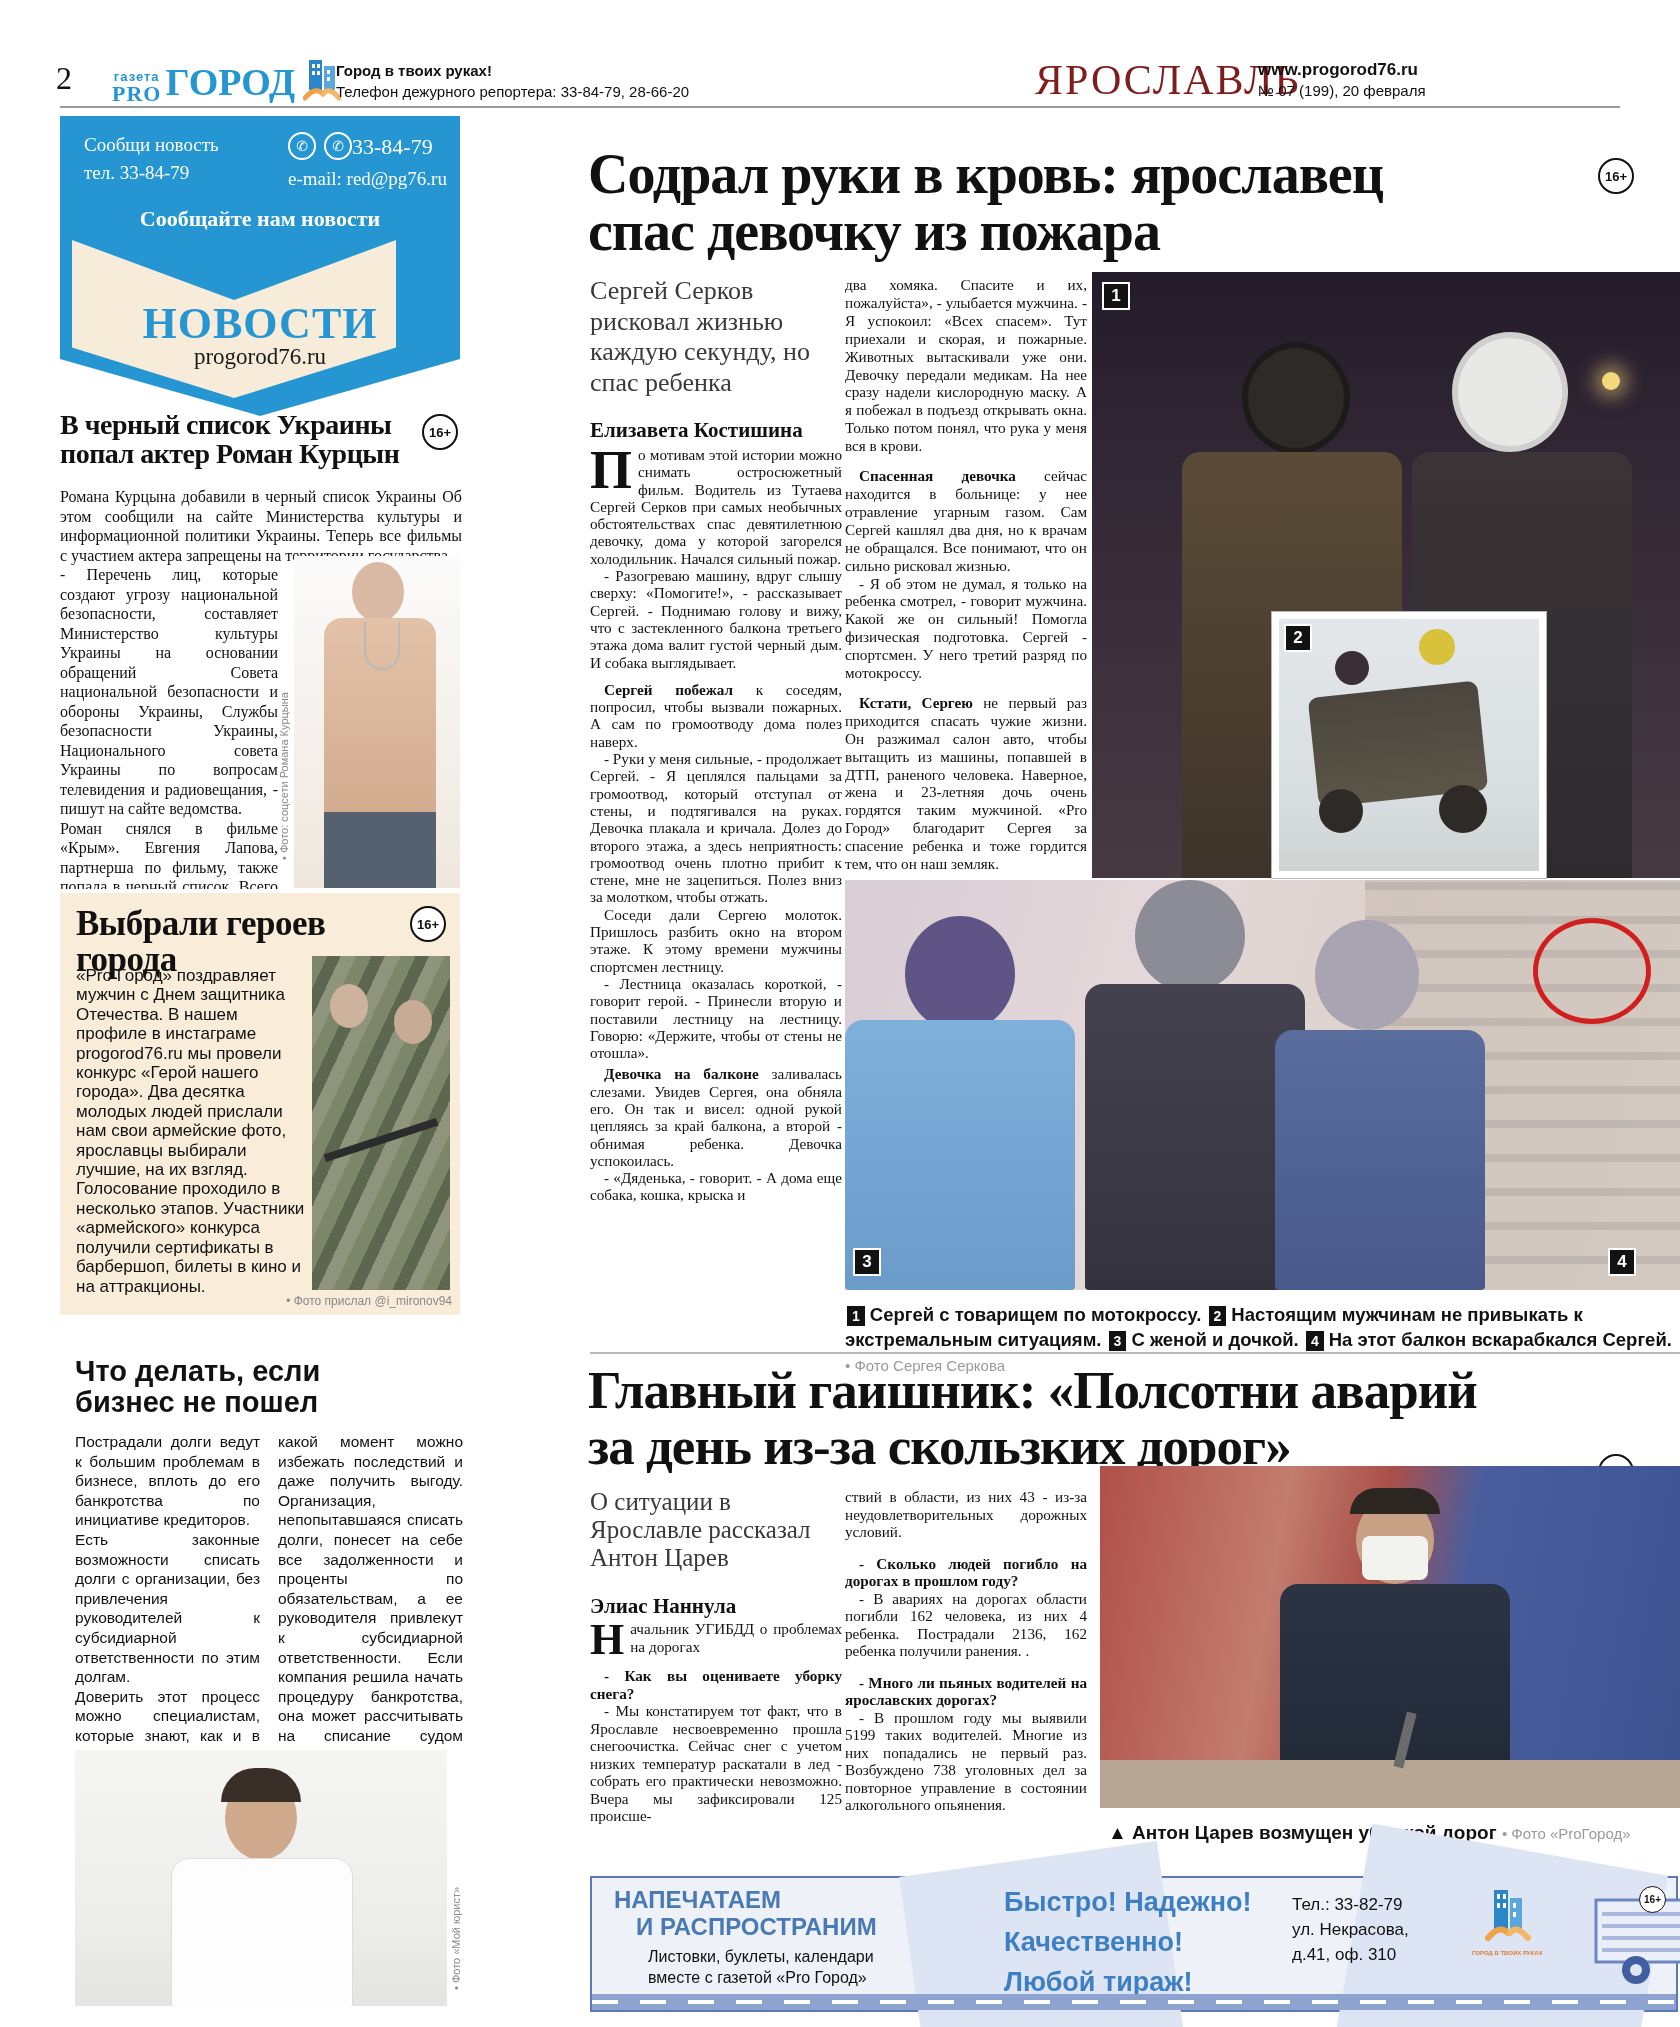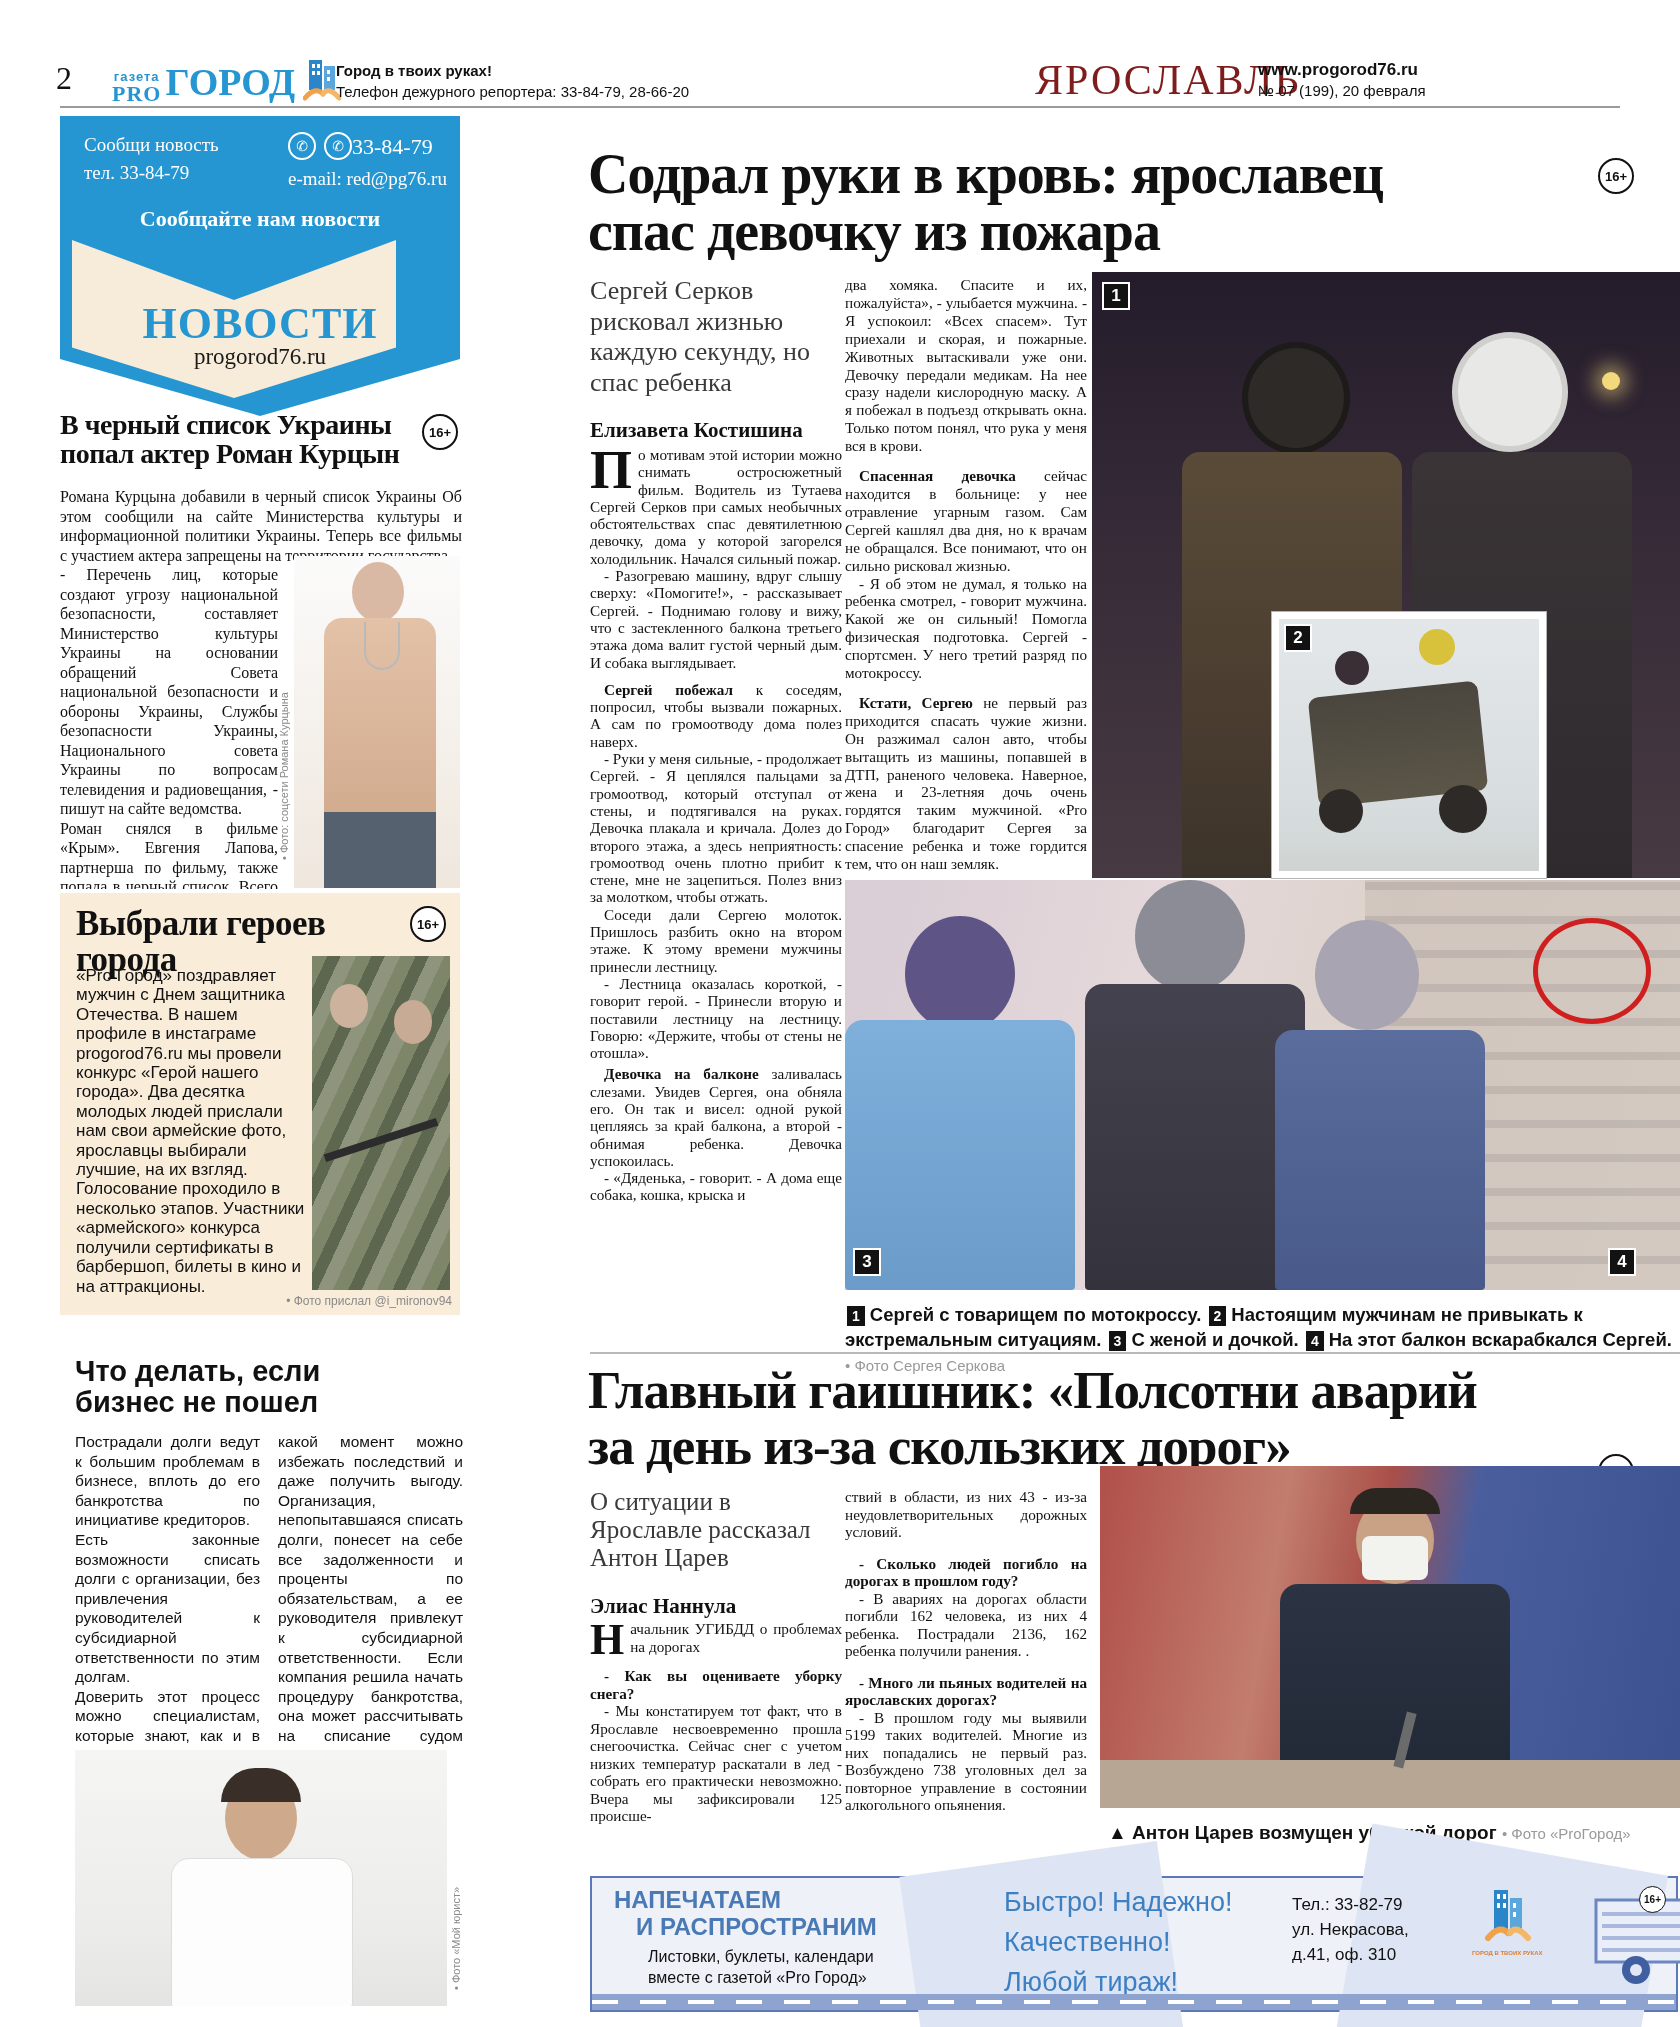--- a/index.html
+++ b/index.html
@@ -61,21 +61,21 @@
   .bldg{position:absolute;background:
         repeating-linear-gradient(0deg,#cfc4bb 0 26px,#b9aea8 26px 34px),
         linear-gradient(#cfc4bb,#cfc4bb);}
   .red-circle{position:absolute;border:5px solid #cf1f1f;border-radius:50%;}
   .ph-officer{background:linear-gradient(100deg,#b0504a 0%,#c27d6e 30%,#a94f49 46%,#4a5e9e 60%,#3c528f 100%);}
   
   .adbox{left:590px;top:1876px;width:1088px;height:136px;background:#eef1f8;border:2px solid #5b79b8;box-sizing:border-box;}
   .ad-deco{position:absolute;background:#dde4f3;transform:rotate(-8deg);}
   .ad-t1{color:#4a7ab5;font-weight:700;font-size:24px;line-height:27px;}
   .ad-sub{color:#111;font-size:16px;line-height:21px;}
-  .ad-slog{color:#3c7fc2;font-weight:400;font-size:27px;line-height:40px;}
+  .ad-slog{color:#3c7fc2;font-weight:700;font-size:27px;line-height:40px;}
   .ad-con{color:#111;font-size:17px;line-height:25px;}
   .road{position:absolute;left:0;bottom:0;width:100%;height:16px;background:#8fa3d0;}
   .road-dash{position:absolute;left:0;bottom:6px;width:100%;height:4px;
              background:repeating-linear-gradient(90deg,#fff 0 26px,transparent 26px 48px);}
 </style>
 </head>
 <body>
 
 <div class="page">
 
@@ -180,21 +180,21 @@
   <div class="abs age" style="left:1598px;top:158px;">16+</div>
 
   <div class="abs" style="left:590px;top:276px;width:258px;font-size:26px;line-height:30.5px;color:#3a3a3a;">Сергей Серков рисковал жизнью каждую секунду, но спас ребенка</div>
   <div class="abs" style="left:590px;top:418px;font-size:21px;font-weight:700;">Елизавета Костишина</div>
 
   <div class="abs body-serif just" style="left:590px;top:446px;width:252px;height:903px;overflow:hidden;font-size:15.2px;line-height:17.3px;">
     <p style="text-indent:0;"><span class="dropcap">П</span><span>о мотивам этой истории можно снимать остросюжетный фильм. Водитель из Тутаева Сергей Серков при самых необычных обстоятельствах спас девятилетнюю девочку, дома у которой загорелся холодильник. Начался сильный пожар.</span></p>
     <p>- Разогреваю машину, вдруг слышу сверху: «Помогите!», - рассказывает Сергей. - Поднимаю голову и вижу, что с застекленного балкона третьего этажа дома валит густой черный дым. И собака выглядывает.</p>
     <p style="margin-top:10px;"><b class="lead-b">Сергей побежал</b><span> к соседям, попросил, чтобы вызвали пожарных. А сам по громоотводу дома полез наверх.</span></p>
     <p>- Руки у меня сильные, - продолжает Сергей. - Я цеплялся пальцами за громоотвод, который отступал от стены, и подтягивался на руках. Девочка плакала и кричала. Долез до второго этажа, а здесь неприятность: громоотвод очень плотно прибит к стене, мне не зацепиться. Полез вниз за молотком, чтобы отжать.</p>
-    <p>Соседи дали Сергею молоток. Пришлось разбить окно на втором этаже. К этому времени мужчины принесли лестницу.</p>
+    <p>Соседи дали Сергею молоток. Пришлось разбить окно на втором этаже. К этому времени мужчины спортсмен лестницу.</p>
     <p>- Лестница оказалась короткой, - говорит герой. - Принесли вторую и поставили лестницу на лестницу. Говорю: «Держите, чтобы от стены не отошла».</p>
     <p style="margin-top:4px;"><b class="lead-b">Девочка на балконе</b><span> заливалась слезами. Увидев Сергея, она обняла его. Он так и висел: одной рукой цепляясь за край балкона, а второй - обнимая ребенка. Девочка успокоилась.</span></p>
     <p>- «Дяденька, - говорит. - А дома еще собака, кошка, крыска и</p>
   </div>
 
   <div class="abs body-serif just" style="left:845px;top:276px;width:242px;height:640px;overflow:hidden;font-size:15.2px;line-height:17.9px;">
     <p style="text-indent:0;">два хомяка. Спасите и их, пожалуйста», - улыбается мужчина. - Я успокоил: «Всех спасем». Тут приехали и скорая, и пожарные. Животных вытаскивали уже они. Девочку передали медикам. На нее сразу надели кислородную маску. А я побежал в подъезд открывать окна. Только потом понял, что рука у меня вся в крови.</p>
     <p style="margin-top:12px;"><b class="lead-b">Спасенная девочка</b><span> сейчас находится в больнице: у нее отравление угарным газом. Сам Сергей кашлял два дня, но к врачам не обращался. Все понимают, что он сильно рисковал жизнью.</span></p>
     <p>- Я об этом не думал, я только на ребенка смотрел, - говорит мужчина. Какой же он сильный! Помогла физическая подготовка. Сергей - спортсмен. У него третий разряд по мотокроссу.</p>
     <p style="margin-top:12px;"><b class="lead-b">Кстати, Сергею</b><span> не первый раз приходится спасать чужие жизни. Он разжимал салон авто, чтобы вытащить из машины, попавшей в ДТП, раненого человека. Наверное, жена и 23-летняя дочь очень гордятся таким мужчиной. «Pro Город» благодарит Сергея за спасение ребенка и тоже гордится тем, что он наш земляк.</span></p>

